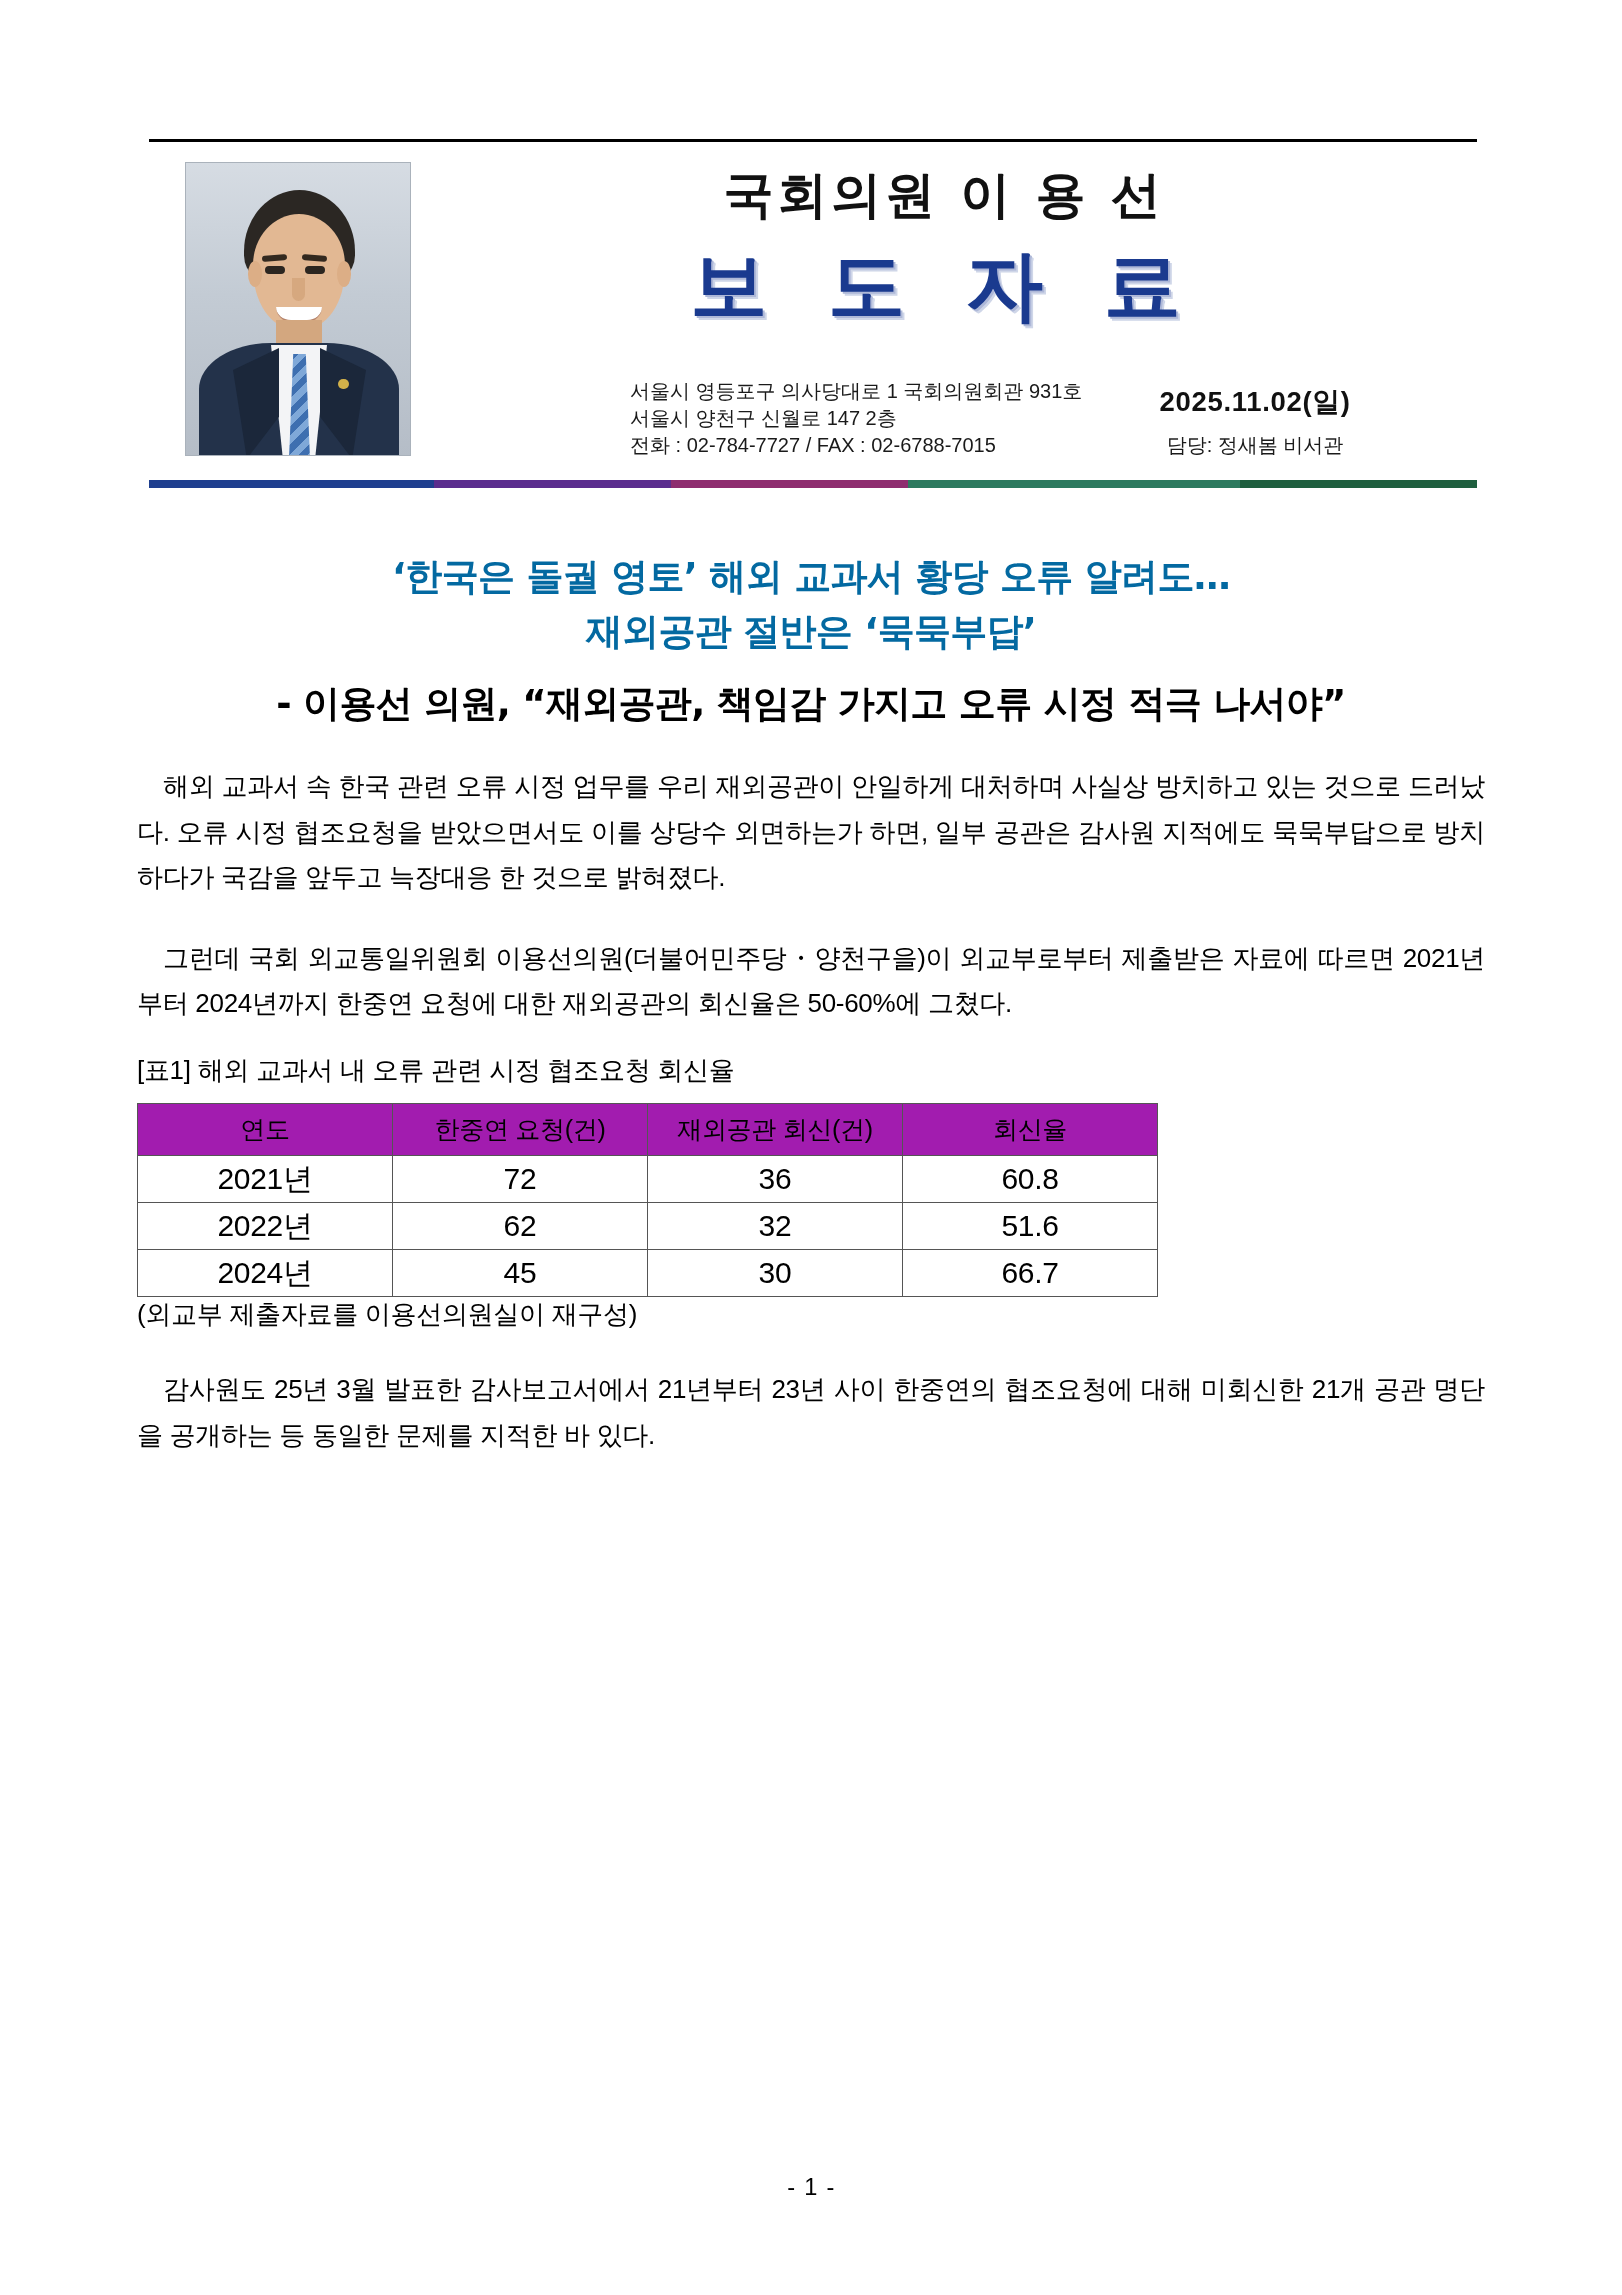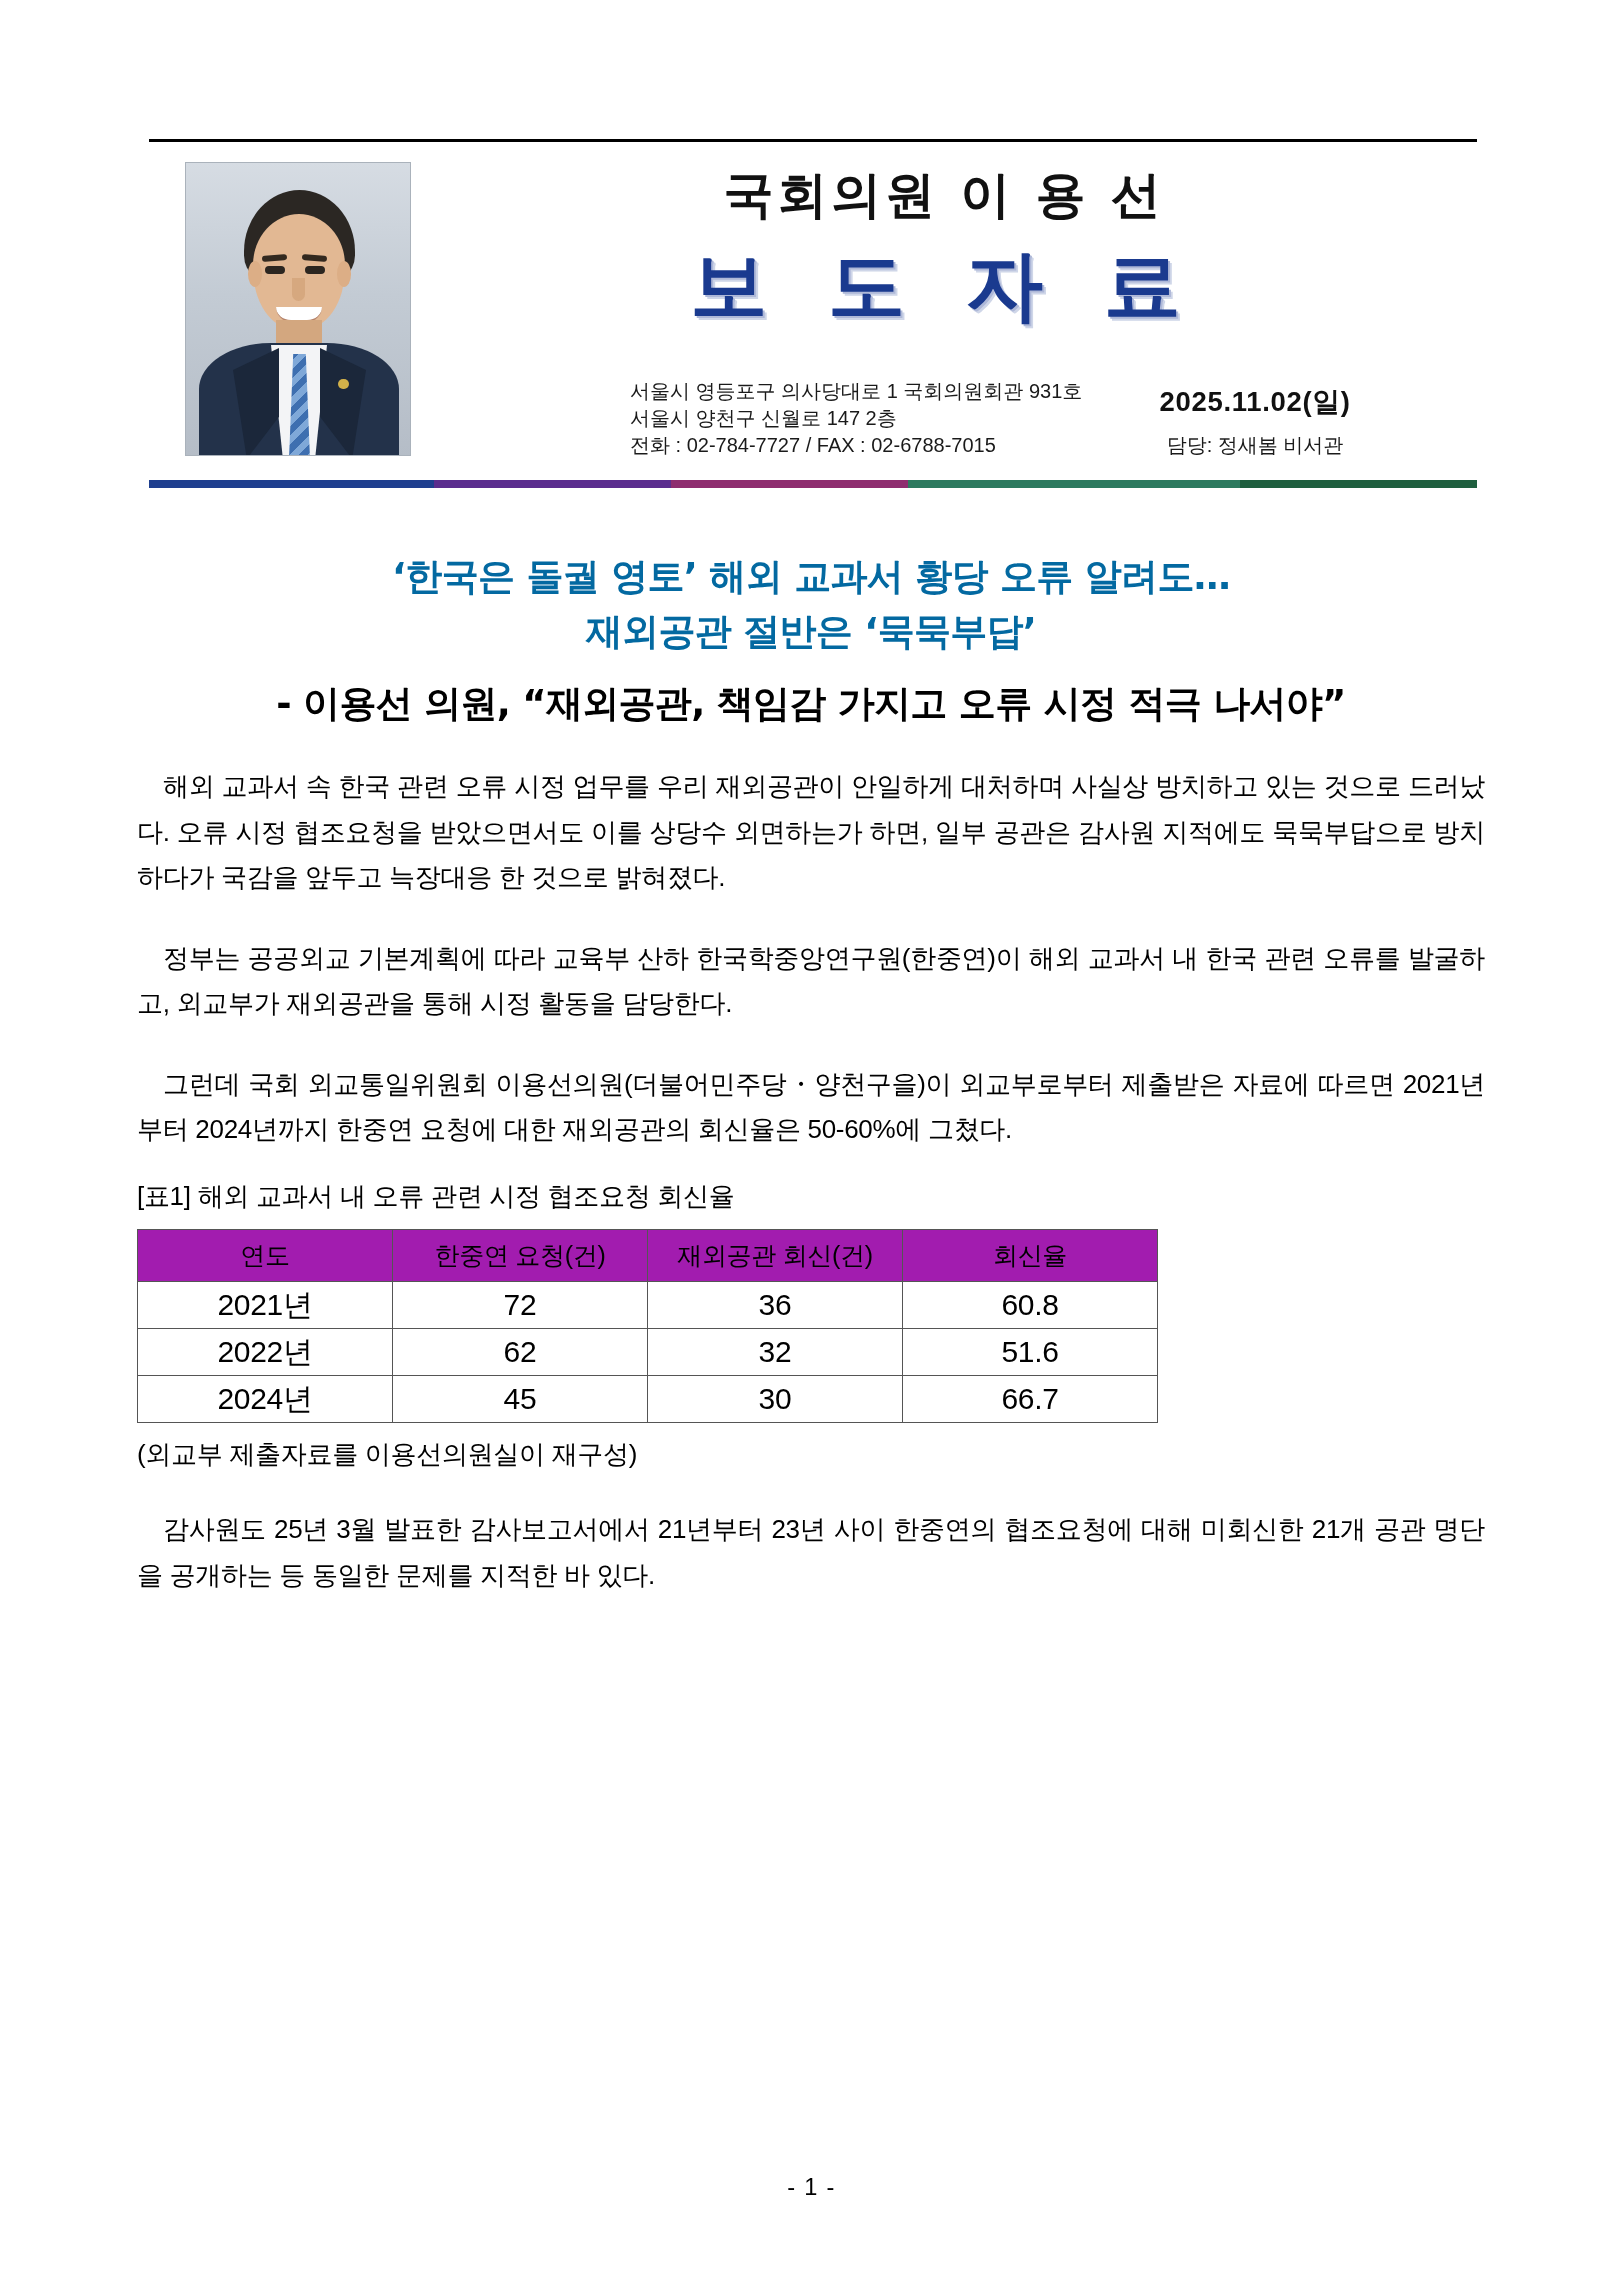--- a/index.html
+++ b/index.html
@@ -277,21 +277,21 @@
     letter-spacing: -0.3px;
   }
   table.data thead th {
     background: #a21caf;
     font-weight: normal;
     height: 51px;
     font-size: 25px;
   }
   .source-note {
     font-size: 26px;
-    margin-top: 14px;
+    margin-top: 0;
     letter-spacing: -0.3px;
   }
 
   .footer-page {
     position: absolute;
     left: 0;
     top: 2174px;
     width: 1623px;
     text-align: center;
     font-size: 23.6px;
@@ -355,21 +355,20 @@
     </div>
   </div>
 
   <div class="content">
 
     <div class="headline">‘한국은 돌궐 영토’ 해외 교과서 황당 오류 알려도…</div>
     <div class="headline">재외공관 절반은 ‘묵묵부답’</div>
     <div class="subhead">- 이용선 의원, “재외공관, 책임감 가지고 오류 시정 적극 나서야”</div>
 
     <p class="para">해외 교과서 속 한국 관련 오류 시정 업무를 우리 재외공관이 안일하게 대처하며 사실상 방치하고 있는 것으로 드러났다. 오류 시정 협조요청을 받았으면서도 이를 상당수 외면하는가 하면, 일부 공관은 감사원 지적에도 묵묵부답으로 방치하다가 국감을 앞두고 늑장대응 한 것으로 밝혀졌다.</p>
-    <p class="para">정부는 공공외교 기본계획에 따라 교육부 산하 한국학중앙연구원(한중연)이 해외 교과서 내 한국 관련 오류를 발굴하고, 외교부가 재외공관을 통해 시정 활동을 담당한다.</p>
     <p class="para">그런데 국회 외교통일위원회 이용선의원(더불어민주당・양천구을)이 외교부로부터 제출받은 자료에 따르면 2021년부터 2024년까지 한중연 요청에 대한 재외공관의 회신율은 50-60%에 그쳤다.</p>
 
     <div class="table-caption">[표1] 해외 교과서 내 오류 관련 시정 협조요청 회신율</div>
 
     <table class="data">
       <thead>
         <tr>
           <th>연도</th>
           <th>한중연 요청(건)</th>
           <th>재외공관 회신(건)</th>

